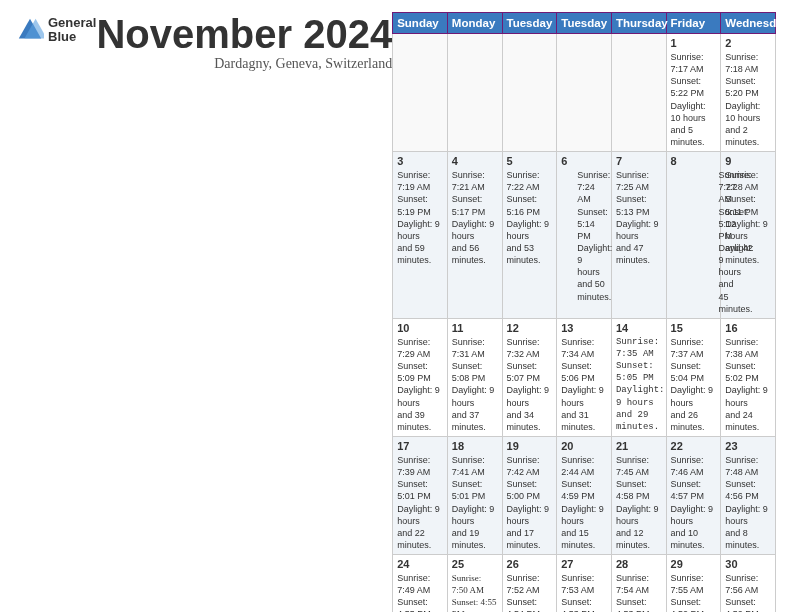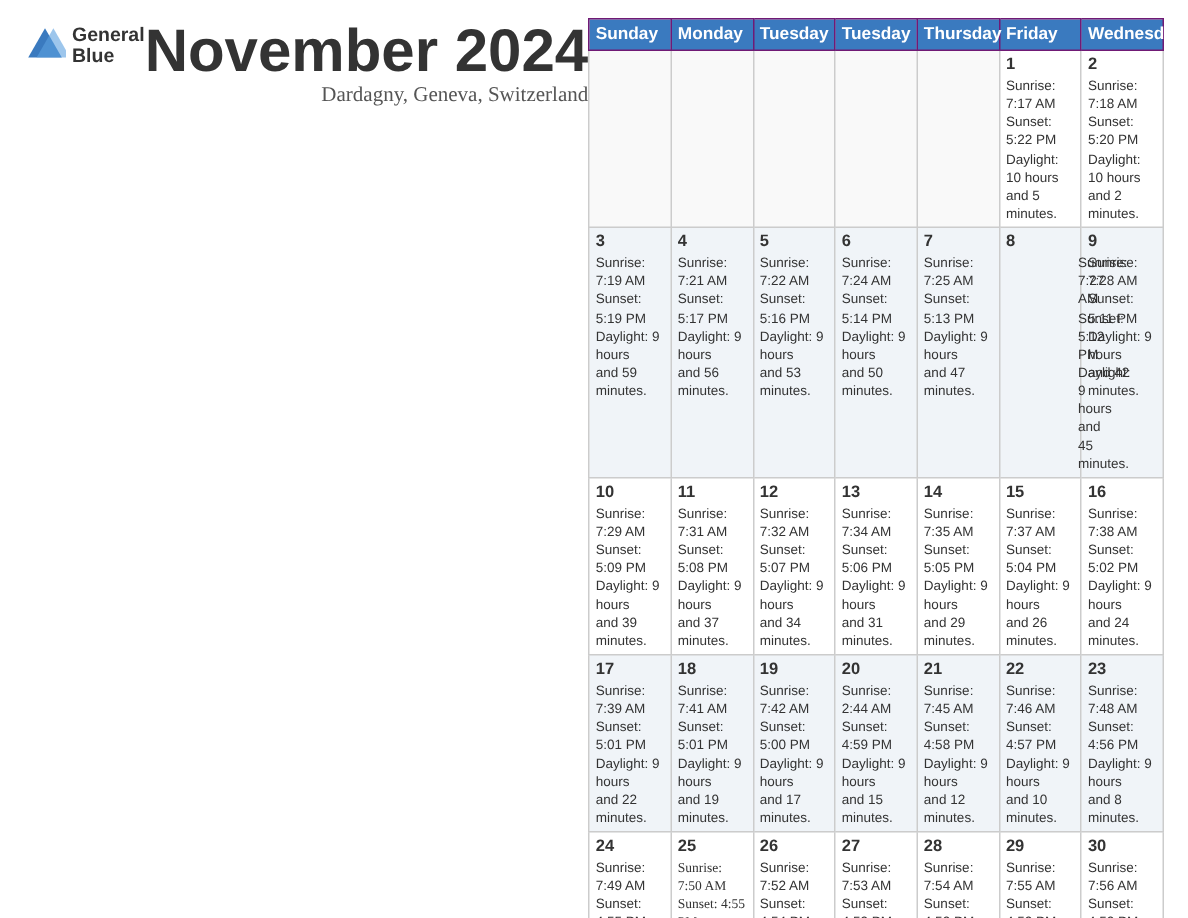--- a/index.html
+++ b/index.html
@@ -174,21 +174,21 @@
           </td>
           <td>
             <span class="day-num">5</span>
             <div class="day-info" style="white-space: pre-line;">Sunrise: 7:22 AM
 Sunset: 5:16 PM
 Daylight: 9 hours
 and 53 minutes.</div>
           </td>
           <td>
             <span class="day-num">6</span>
-            <div class="day-info" style="white-space: pre-line;">Sunrise: 7:24 AM
+            <div class="day-info" style="white-space: pre-line; margin-left: 16px;">Sunrise: 7:24 AM
 Sunset: 5:14 PM
 Daylight: 9 hours
 and 50 minutes.</div>
           </td>
           <td>
             <span class="day-num">7</span>
             <div class="day-info" style="white-space: pre-line;">Sunrise: 7:25 AM
 Sunset: 5:13 PM
 Daylight: 9 hours
 and 47 minutes.</div>
@@ -232,21 +232,21 @@
           </td>
           <td>
             <span class="day-num">13</span>
             <div class="day-info" style="white-space: pre-line;">Sunrise: 7:34 AM
 Sunset: 5:06 PM
 Daylight: 9 hours
 and 31 minutes.</div>
           </td>
           <td>
             <span class="day-num">14</span>
-            <div class="day-info" style="white-space: pre-line;">Sunrise: 7:35 AM
+            <div class="day-info" style="white-space: pre-line; font-family: Liberation Mono, monospace;">Sunrise: 7:35 AM
 Sunset: 5:05 PM
 Daylight: 9 hours
 and 29 minutes.</div>
           </td>
           <td>
             <span class="day-num">15</span>
             <div class="day-info" style="white-space: pre-line;">Sunrise: 7:37 AM
 Sunset: 5:04 PM
 Daylight: 9 hours
 and 26 minutes.</div>

